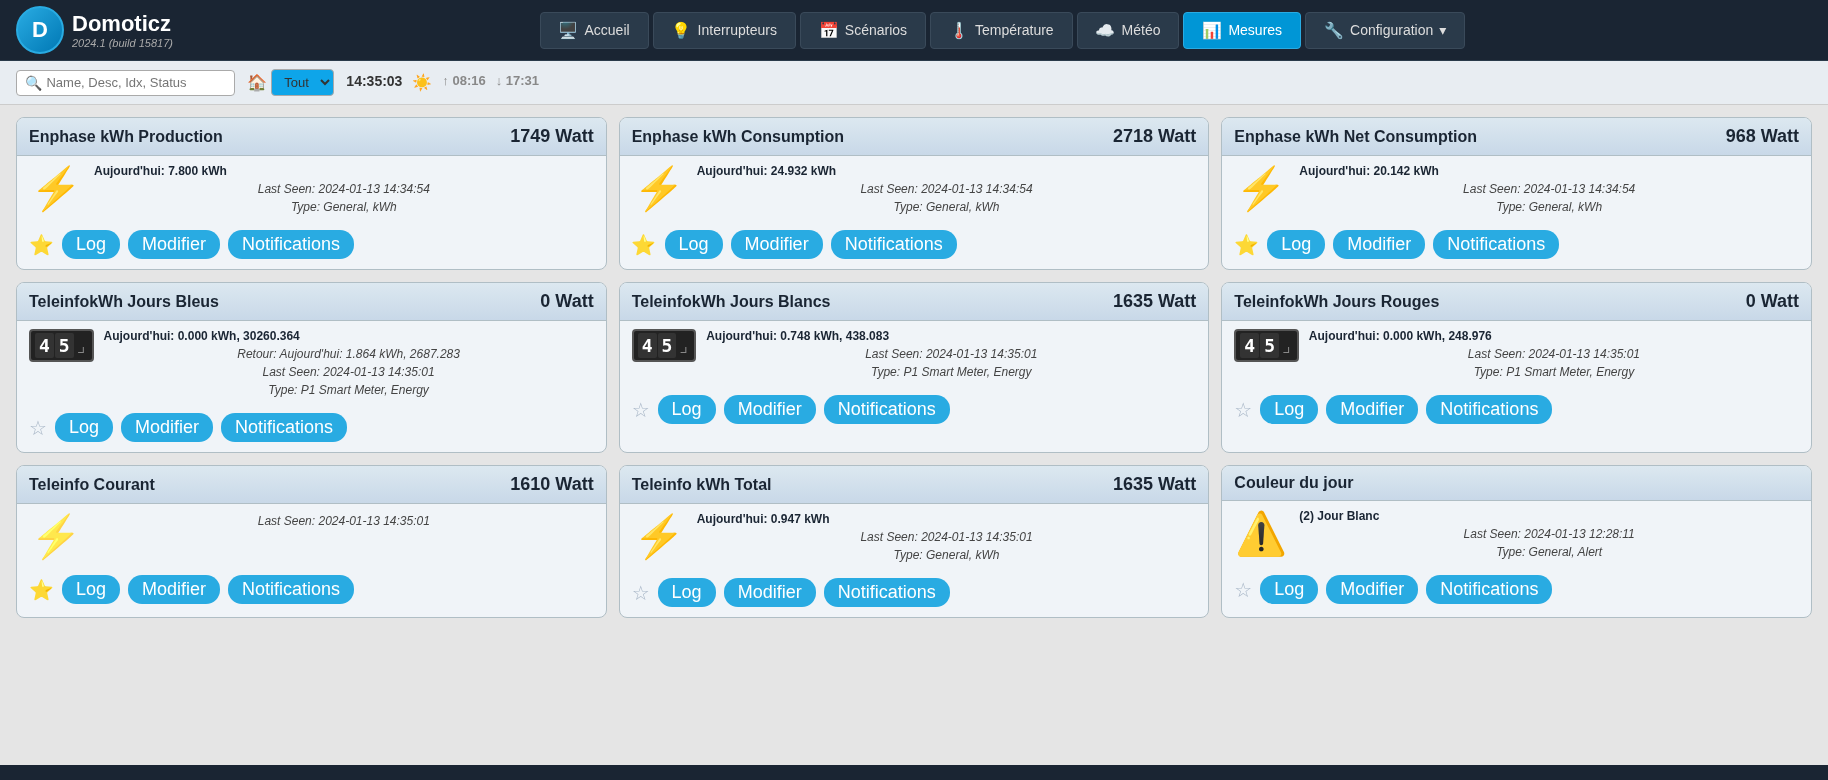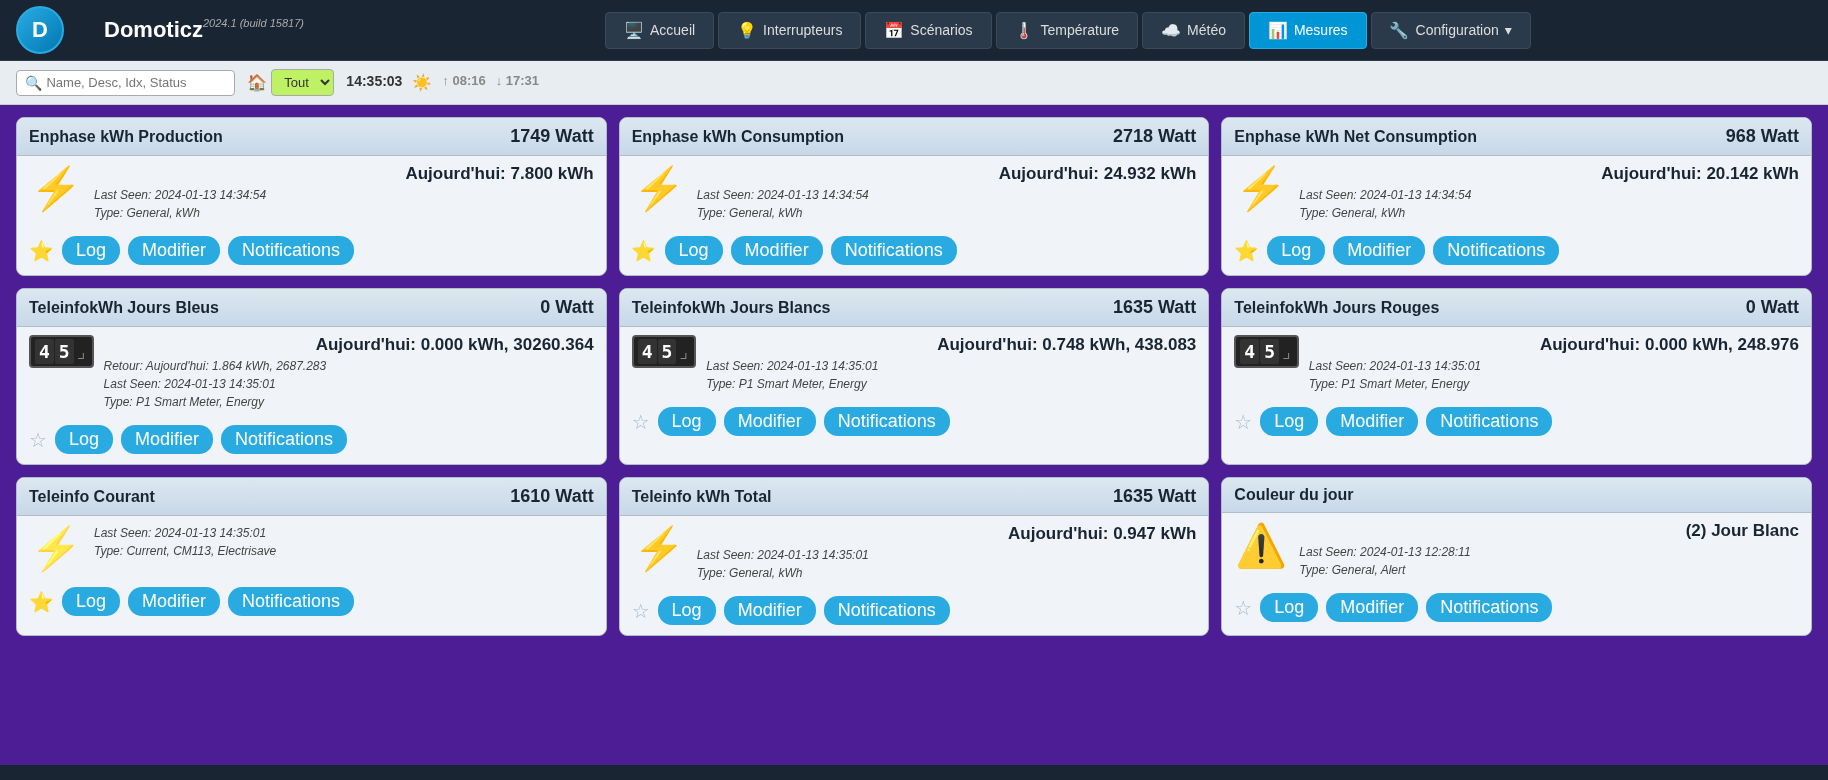--- a/index.html
+++ b/index.html
@@ -2,53 +2,53 @@
 <html><head>
   <meta charset="utf-8">
   <style>
     * { box-sizing: border-box; margin: 0; padding: 0; }
     body { font-family: Arial, sans-serif; background: #1a2533; color: #fff; min-width: 1828px; }
 
     
     .header { display: flex; align-items: center; background: #1a2533; padding: 6px 16px; border-bottom: 1px solid #2a3a4a; }
     .logo-area { display: flex; align-items: center; gap: 8px; margin-right: 20px; }
     .logo-circle { width: 48px; height: 48px; border-radius: 50%; background: linear-gradient(135deg, #29abe2, #0078b4); display: flex; align-items: center; justify-content: center; font-size: 22px; font-weight: bold; color: #fff; border: 2px solid #29abe2; }
-    .logo-text { display: flex; flex-direction: row; margin-left: 32px; }
+    .logo-text { display: flex; flex-direction: column; }
     .logo-name { font-size: 22px; font-weight: bold; color: #fff; }
     .logo-version { font-size: 11px; color: #aaa; font-style: italic; }
     .nav { display: flex; gap: 4px; flex: 1; justify-content: center; }
     .nav-btn { padding: 8px 18px; border-radius: 4px; border: 1px solid #3a4a5a; background: #2a3a4a; color: #ddd; cursor: pointer; font-size: 14px; display: flex; align-items: center; gap: 6px; white-space: nowrap; }
     .nav-btn.active { background: #0096d6; border-color: #29abe2; color: #fff; }
     .nav-icon { font-size: 16px; }
 
     
     .toolbar { background: #e8edf2; padding: 8px 16px; display: flex; align-items: center; gap: 12px; border-bottom: 1px solid #ccc; }
     .search-wrap { display: flex; align-items: center; gap: 4px; background: #fff; border: 1px solid #aaa; border-radius: 4px; padding: 4px 8px; }
     .search-input { border: none; outline: none; font-size: 13px; color: #c2410c; width: 180px; }
     .search-icon { color: #666; font-size: 14px; }
     .filter-wrap { display: flex; align-items: center; gap: 4px; }
     .filter-icon { color: #555; font-size: 16px; }
-    .filter-select { padding: 4px 8px; border: 1px solid #aaa; border-radius: 4px; font-size: 13px; background: #bef264; color: #333; }
+    .filter-select { padding: 4px 8px; border: 1px solid #aaa; border-radius: 4px; font-size: 13px; background: #0ea5e9; color: #333; }
     .time-info { display: flex; align-items: flex-start; gap: 10px; font-size: 14px; color: #333; font-weight: bold; }
     .time-sun { color: #f5a623; font-size: 16px; }
     .time-rise { color: #888; font-size: 13px; }
 
     
-    .main { background: #4c1d95; padding: 12px 16px; min-height: calc(780px - 120px); }
+    .main { background: #e5e5e5; padding: 12px 16px; min-height: calc(780px - 120px); }
     .grid { display: grid; grid-template-columns: repeat(3, 1fr); gap: 12px; }
 
     
     .card { background: #f0f4f8; border: 1px solid #b0bec5; border-radius: 8px; overflow: hidden; }
     .card-header { background: linear-gradient(180deg, #dce8f0 0%, #c8d8e8 100%); padding: 8px 12px; display: flex; justify-content: space-between; align-items: center; border-bottom: 1px solid #b0bec5; }
     .card-title { font-size: 16px; font-weight: bold; color: #1a2533; }
     .card-value { font-size: 18px; font-weight: bold; color: #1a2533; margin-left: 18px; }
     .card-body { padding: 8px 12px; display: flex; align-items: flex-start; gap: 10px; }
     .card-info { flex: 1; }
-    .card-info .today { font-size: 17px; font-weight: bold; color: #1a2533; margin-bottom: 2px; text-align: right; }
-    .card-info .meta { font-size: 12px; color: #444; line-height: 1.5; font-style: italic; }
+    .card-info .today { font-size: 12px; font-weight: bold; color: #1a2533; margin-bottom: 2px; }
+    .card-info .meta { font-size: 12px; color: #444; line-height: 1.5; font-style: italic; text-align: center; }
     .card-footer { padding: 6px 12px 10px 12px; display: flex; align-items: center; gap: 8px; }
     .star-btn { font-size: 20px; color: #f5a623; cursor: pointer; background: none; border: none; }
     .star-btn.empty { color: #aab8c8; }
     .action-btn { padding: 4px 14px; border-radius: 14px; border: none; background: #29abe2; color: #fff; font-size: 18px; cursor: pointer; font-weight: 500; }
 
     
     .odometer { background: #222; border: 2px solid #555; border-radius: 4px; display: flex; align-items: center; padding: 2px 4px; gap: 1px; font-family: monospace; }
     .odo-digit { background: #333; color: #fff; font-size: 18px; font-weight: bold; padding: 2px 4px; border-radius: 2px; }
 
     .card-icon-wrap { display: flex; flex-direction: column; align-items: center; justify-content: center; min-width: 55px; }
@@ -274,21 +274,20 @@
       <span class="card-value">1610 Watt</span>
     </div>
     <div class="card-body">
       <div class="card-icon-wrap">
         <span style="font-size:42px;filter:sepia(1) saturate(3);">⚡</span>
       </div>
 
       <div class="card-info">
 
         <div class="meta">Last Seen: 2024-01-13 14:35:01</div>
-        <div class="meta">Type: Current, CM113, Electrisave</div>
       </div>
     </div>
     <div class="card-footer">
       <button class="star-btn">⭐</button>
       <button class="action-btn">Log</button>
           <button class="action-btn">Modifier</button>
           <button class="action-btn">Notifications</button>
     </div>
   </div>
       <div class="card">

